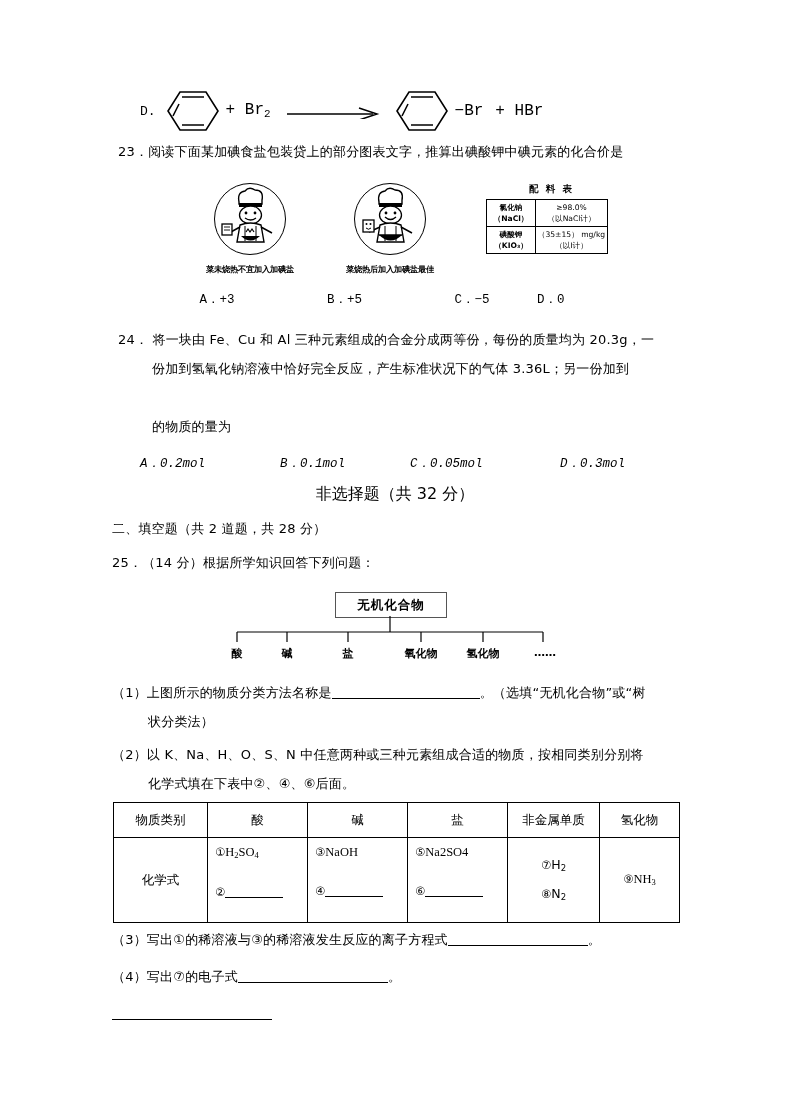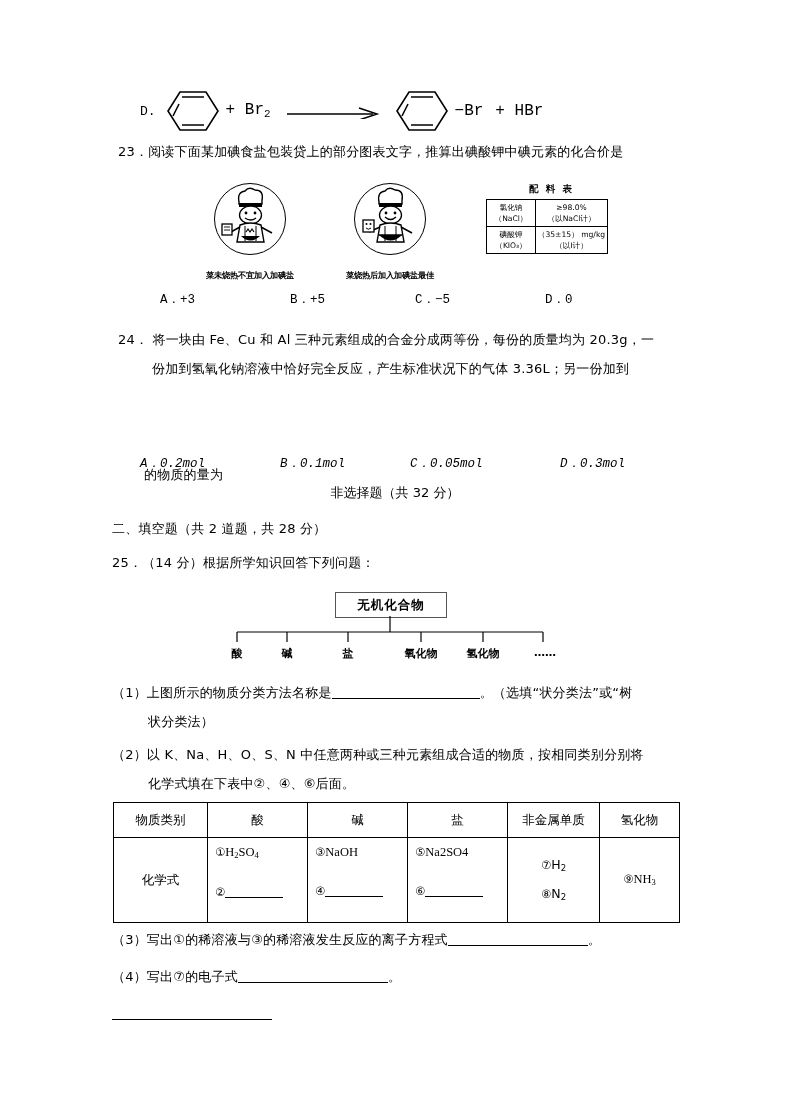--- a/index.html
+++ b/index.html
@@ -82,21 +82,21 @@
     margin: 0 auto;
     border: 1.6px solid #000;
     border-radius: 50%;
     position: relative;
     overflow: hidden;
   }
   .chef-caption {
     font-family: "DejaVu Sans", sans-serif;
     font-size: 8.2px;
     font-weight: bold;
-    margin-top: 15px;
+    margin-top: 9px;
     white-space: nowrap;
     letter-spacing: -0.2px;
   }
 
   
   #ingredient {
     position: absolute;
     left: 290px; top: 0px;
     width: 131px;
   }
@@ -114,43 +114,43 @@
     table-layout: fixed;
   }
   #ingredient td {
     border: 1px solid #000;
     text-align: center;
     font-family: "DejaVu Sans", sans-serif;
     font-size: 7.6px;
     padding: 2px 1px;
     line-height: 1.45;
   }
-  #ingredient td.namecell { font-weight: normal; width: 46px; }
-
-  #q23-options { position: absolute; left: 160px; top: 291px; width: 470px; }
+  #ingredient td.namecell { font-weight: bold; width: 46px; }
+
+  #q23-options { position: absolute; left: 152px; top: 291px; width: 470px; text-align: center; }
   .optrow { display: flex; }
   .optrow .opt {
     font-family: "Liberation Mono", monospace;
     font-size: 12.5px;
   }
 
   
   #q24-l1 { position: absolute; left: 118px; top: 333px; }
   #q24-l2 { position: absolute; left: 152px; top: 362px; }
   #q24-l3 { position: absolute; left: 152px; top: 391px; }
-  #q24-l4 { position: absolute; left: 144px; top: 420px; margin-top: 48px; }
+  #q24-l4 { position: absolute; left: 152px; top: 420px; }
   #q24-options { position: absolute; left: 140px; top: 455px; width: 500px; font-style: italic; }
 
   #section-nonchoice {
     position: absolute;
     left: 0; top: 484px;
     width: 790px;
     text-align: center;
     font-family: "DejaVu Sans", sans-serif;
-    font-size: 13px;
+    font-size: 16px;
   }
 
   
   #part2-head { position: absolute; left: 112px; top: 522px; }
   #q25-stem  { position: absolute; left: 112px; top: 556px; }
 
   
   #tree {
     position: absolute;
     left: 225px; top: 592px;
@@ -421,21 +421,21 @@
     </svg>
     <div class="tree-leaf" style="left:12px">酸</div>
     <div class="tree-leaf" style="left:62px">碱</div>
     <div class="tree-leaf" style="left:123px">盐</div>
     <div class="tree-leaf" style="left:196px">氧化物</div>
     <div class="tree-leaf" style="left:258px">氢化物</div>
     <div class="tree-leaf" style="left:320px">……</div>
   </div>
 
   <div class="qline cn" id="q25-1a">
-    <span>（1）上图所示的物质分类方法名称是</span><span class="blank" style="width:148px"></span><span>。（选填“状分类法”或“树</span>
+    <span>（1）上图所示的物质分类方法名称是</span><span class="blank" style="width:148px"></span><span>。（选填“无机化合物”或“树</span>
   </div>
   <div class="qline cn" id="q25-1b">状分类法）</div>
 
   <div class="qline cn" id="q25-2a">（2）以 K、Na、H、O、S、N 中任意两种或三种元素组成合适的物质，按相同类别分别将</div>
   <div class="qline cn" id="q25-2b">化学式填在下表中②、④、⑥后面。</div>
 
   <table id="maintable">
     <colgroup>
       <col style="width:94px">
         <col style="width:100px">

